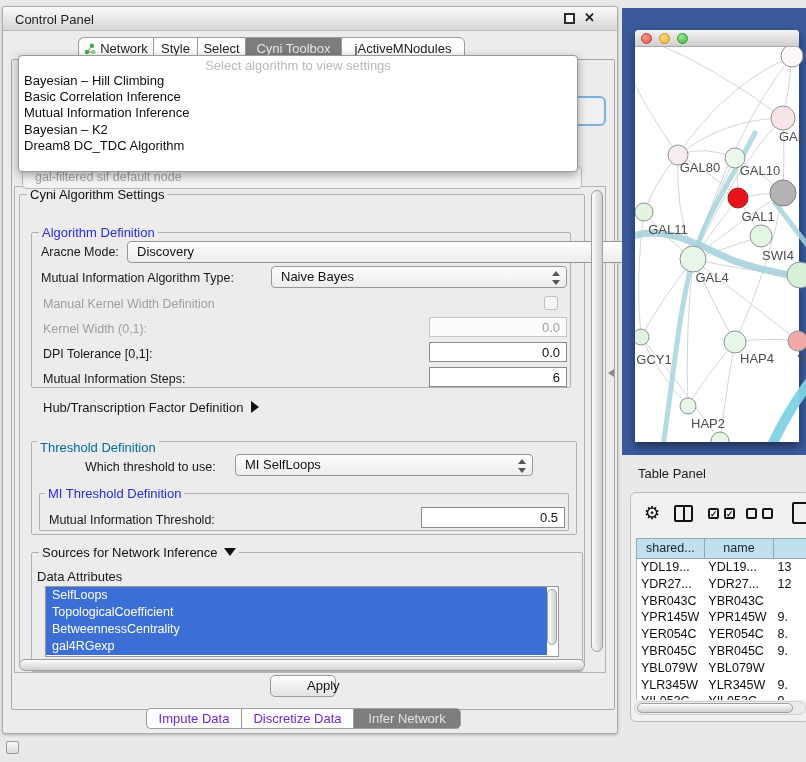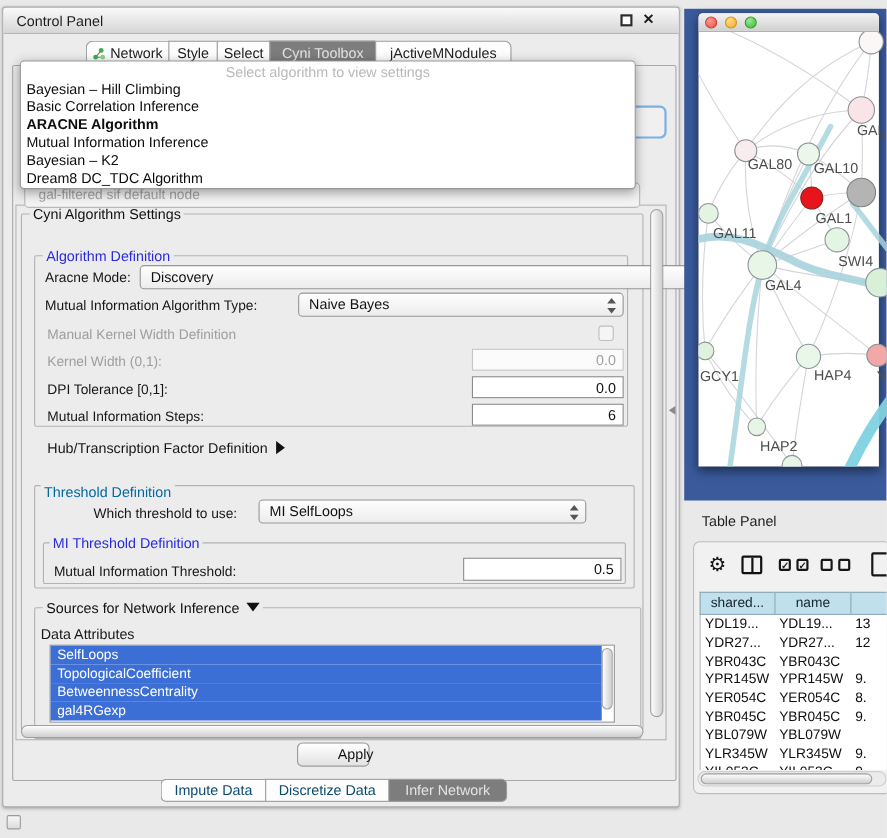--- a/index.html
+++ b/index.html
@@ -64,27 +64,27 @@
   .list .li { height:17px; line-height:17px; padding-left:6px; font-size:12.5px; }
   .list .li.sel { background:#3c6fd6; color:#fff; }
   .vthumb,.hthumb { position:absolute; background:linear-gradient(90deg,#fdfdfd,#cfcfcf);
     border:1px solid #9f9f9f; border-radius:6px; }
   .hthumb { background:linear-gradient(#fdfdfd,#cfcfcf); }
   .btn { position:absolute; height:22px; background:linear-gradient(#ffffff,#e2e2e2);
     border:1px solid #9a9a9a; border-radius:5px; font-size:13px; color:#111;
     text-align:center; line-height:20px;padding-left:36px; }
   .segbar { position:absolute; display:flex; height:21px; }
   .seg { height:21px; background:#fdfdfd; border:1px solid #9c9c9c; border-right:none;
-    font-size:13px; color:#0c4a6e; display:flex; align-items:center; justify-content:center; }
+    font-size:13px; color:#6d28d9; display:flex; align-items:center; justify-content:center; }
   .seg:first-child { border-radius:5px 0 0 5px; }
   .seg:last-child { border-right:1px solid #9c9c9c; border-radius:0 5px 5px 0; }
   .seg.sel { background:#7d7d7d; color:#e3e3e3; }
   
   .bluepanel { left:622px; top:8px; width:184px; height:447px; background:#3a5a9c; }
-  .netwin { left:635px; top:12px; width:164px; height:412px; background:#fff;
+  .netwin { left:635px; top:30px; width:164px; height:412px; background:#fff;
     border-radius:4px 4px 0 0; box-shadow:0 4px 10px rgba(0,0,0,.5); }
   .net-titlebar { left:0; top:0; width:100%; height:17px;
     background:linear-gradient(#f3f3f3,#cfcfcf); border-bottom:1px solid #a9a9a9;
     border-radius:4px 4px 0 0; }
   .light { position:absolute; top:3px; width:11px; height:11px; border-radius:50%; }
   .splitter-arrow { left:608px; top:369px; width:0; height:0; border-top:4px solid transparent;
     border-bottom:4px solid transparent; border-right:6px solid #8a8a8a; }
   .float-icon { left:6px; top:741px; width:13px; height:13px; border:1px solid #9a9a9a;
     background:linear-gradient(#f8f8f8,#dcdcdc); border-radius:2px; }
   
@@ -149,21 +149,20 @@
 
 <div class="abs focus-combo"></div>
 <div class="abs hidden-combo">
   <span>gal-filtered sif default node</span>
 </div>
 
 <div class="abs popup">
   <div class="prompt">Select algorithm to view settings</div>
   <div class="item">Bayesian – Hill Climbing</div>
   <div class="item">Basic Correlation Inference</div>
-  <div class="item bold">ARACNE Algorithm</div>
   <div class="item">Mutual Information Inference</div>
   <div class="item">Bayesian – K2</div>
   <div class="item">Dream8 DC_TDC Algorithm</div>
 </div>
 
 <div class="abs viewport">
 
   <div class="groupbox" style="left:4px;top:7px;width:566px;height:470px"></div>
   <span class="grouplabel" style="left:12px;top:0;color:#111">Cyni Algorithm Settings</span>
 

